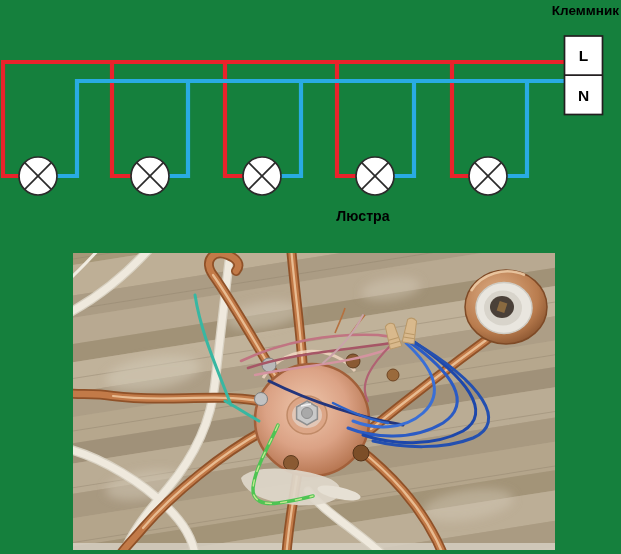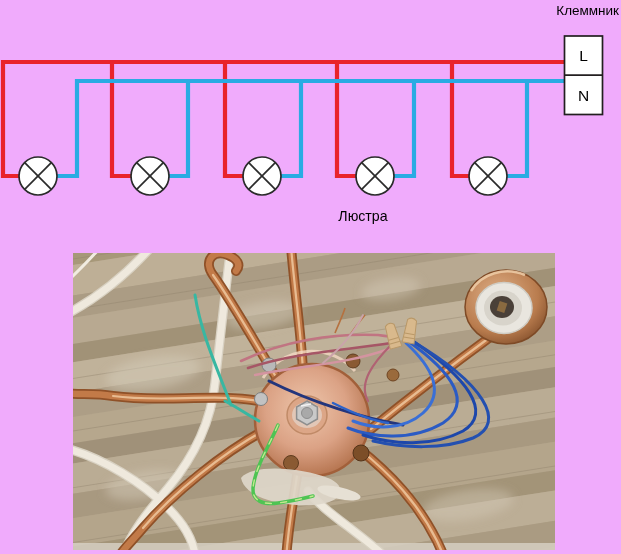--- a/index.html
+++ b/index.html
@@ -1,17 +1,17 @@
 <!DOCTYPE html>
 <html><head>
 <meta charset="utf-8">
 <style>
   html,body{margin:0;padding:0;background:#ffffff;}
-  .stage{position:relative;width:621px;height:554px;background:#f0abfc;overflow:hidden;
-         font-family:"Liberation Sans", sans-serif;}
+  .stage{position:relative;width:621px;height:554px;background:#15803d;overflow:hidden;
+         font-family:"Liberation Sans", sans-serif;font-weight:bold;}
   .stage svg{position:absolute;display:block;}
   #schematic{left:0;top:0;}
   #photo{left:73px;top:253px;}
   text{font-family:"Liberation Sans", sans-serif;fill:#000;}
 </style>
 </head>
 <body>
 
 <div class="stage">
 

